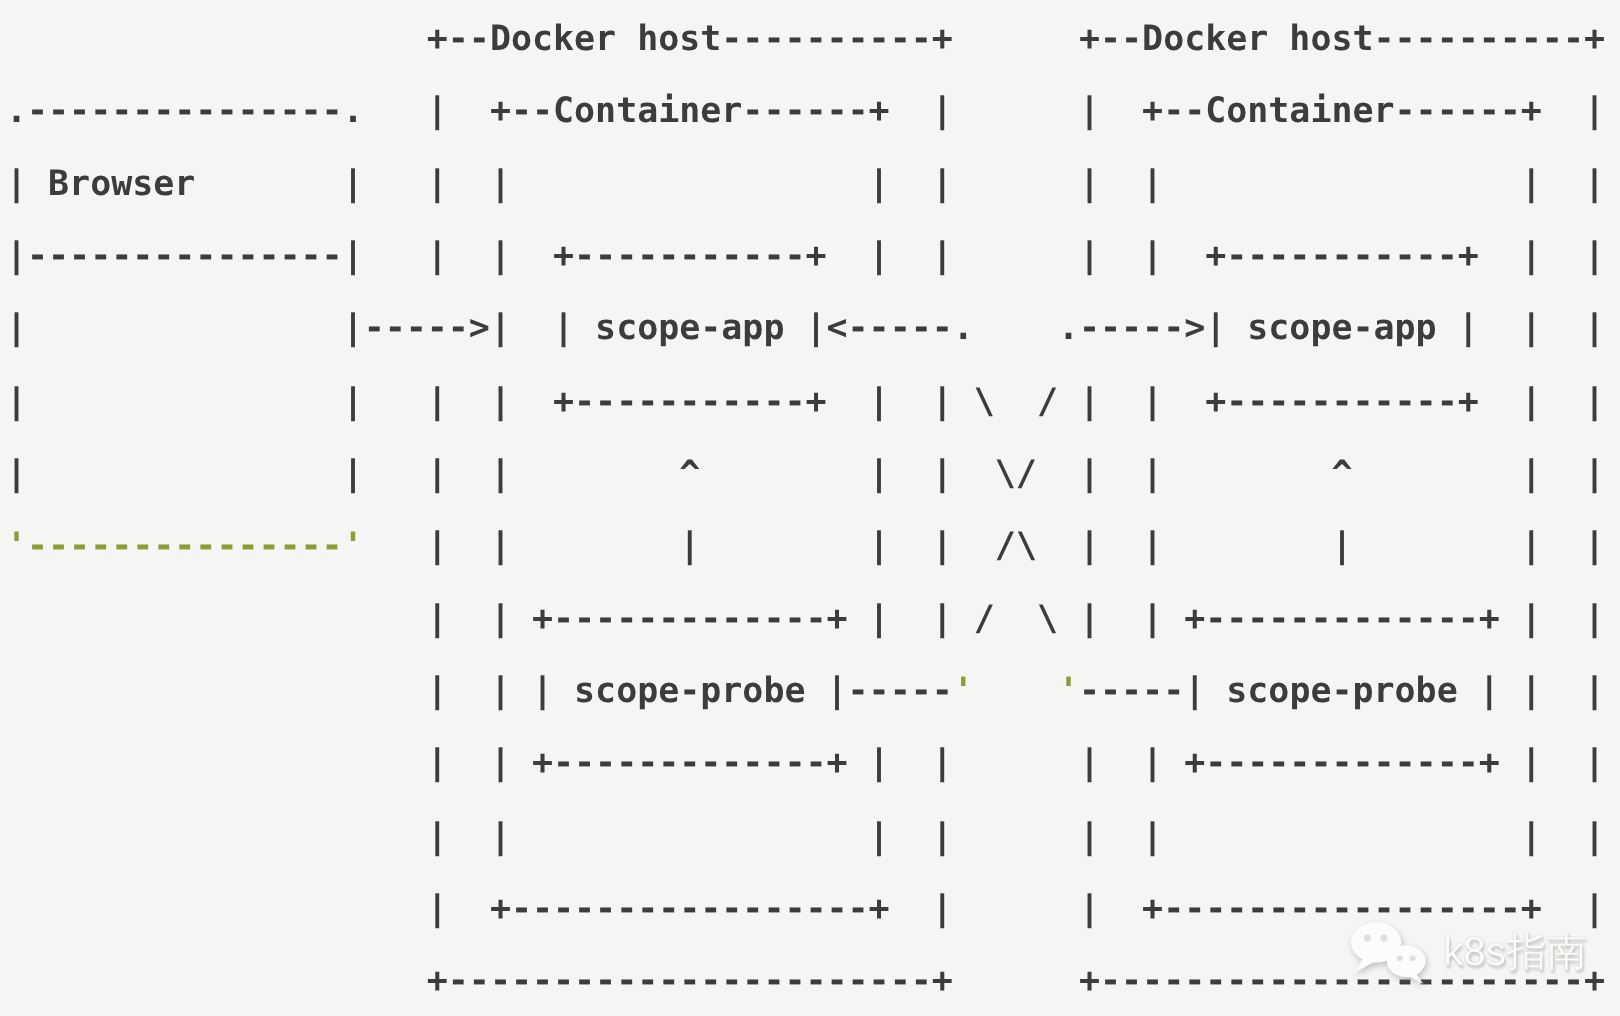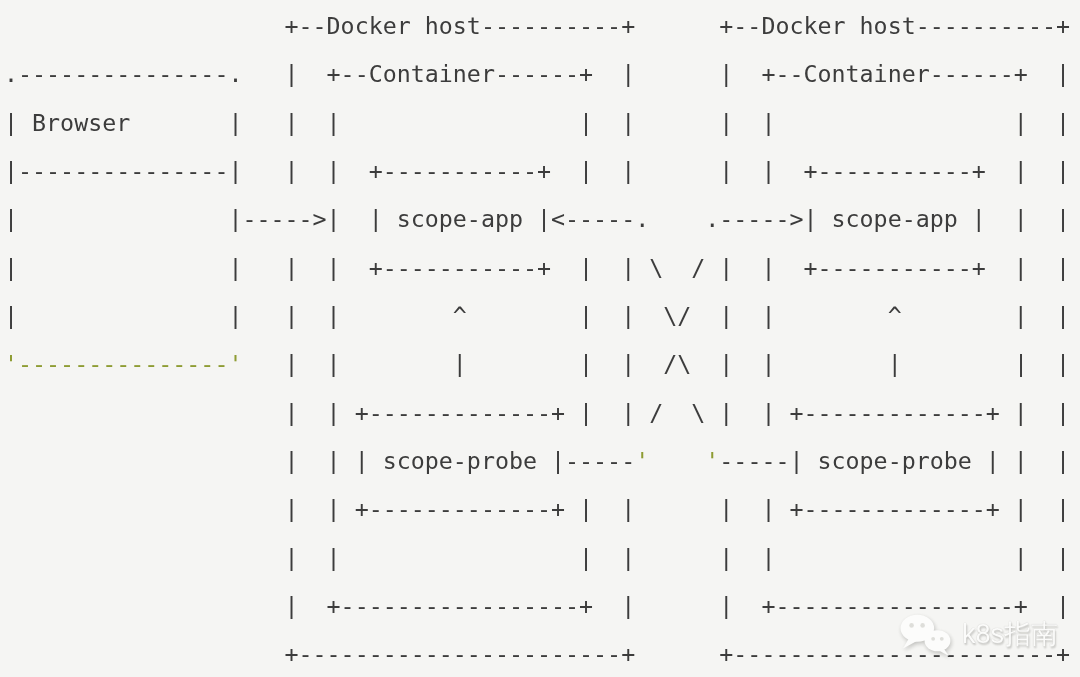--- a/index.html
+++ b/index.html
@@ -26,21 +26,21 @@
     left: 0;
     top: 0;
     padding: 2px 0 0 4px;
     font-family: "DejaVu Sans Mono", "Liberation Mono", monospace;
     font-size: 23.3px;
     line-height: 48.35px;
     color: var(--fg);
     white-space: pre;
     letter-spacing: 0;
   }
-  .ascii .line { height: 48.35px; }
+  .ascii .line { height: 48.35px; font-weight: bold; }
   .ascii .green { color: var(--green); }
   .watermark {
     position: absolute;
     right: 22px;
     bottom: 20px;
     display: flex;
     align-items: center;
     gap: 8px;
     opacity: 0.96;
     pointer-events: none;

